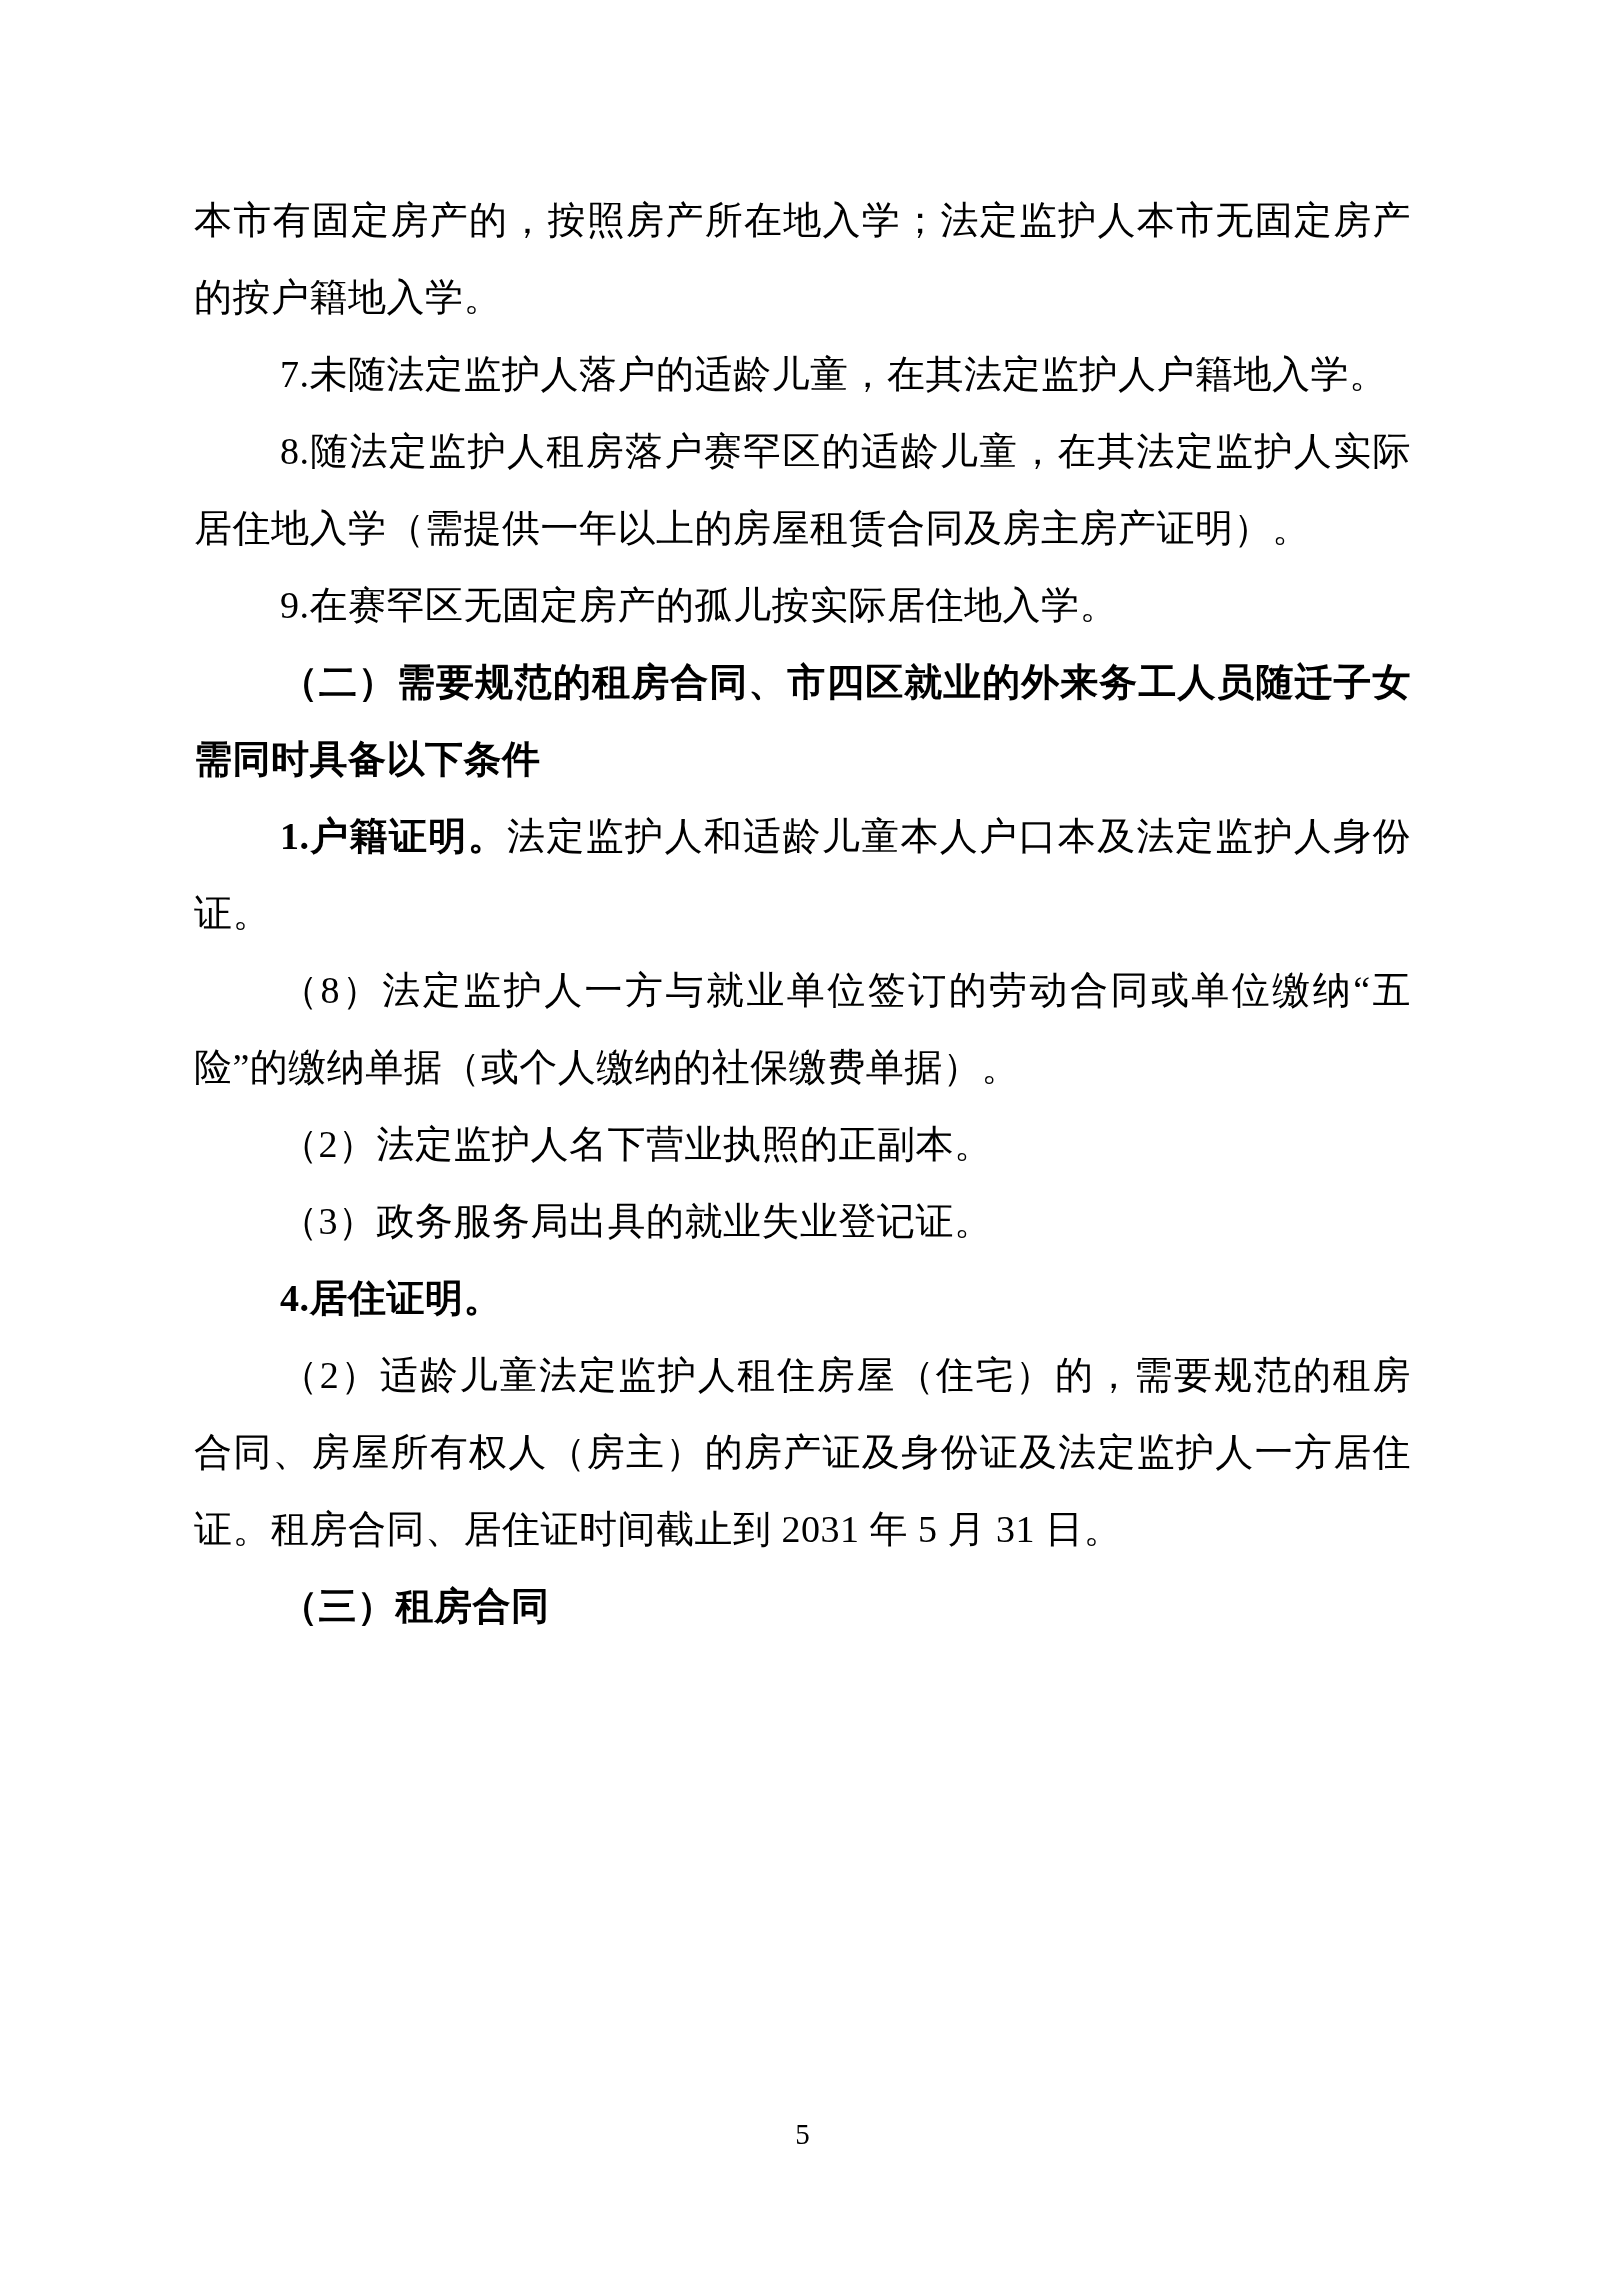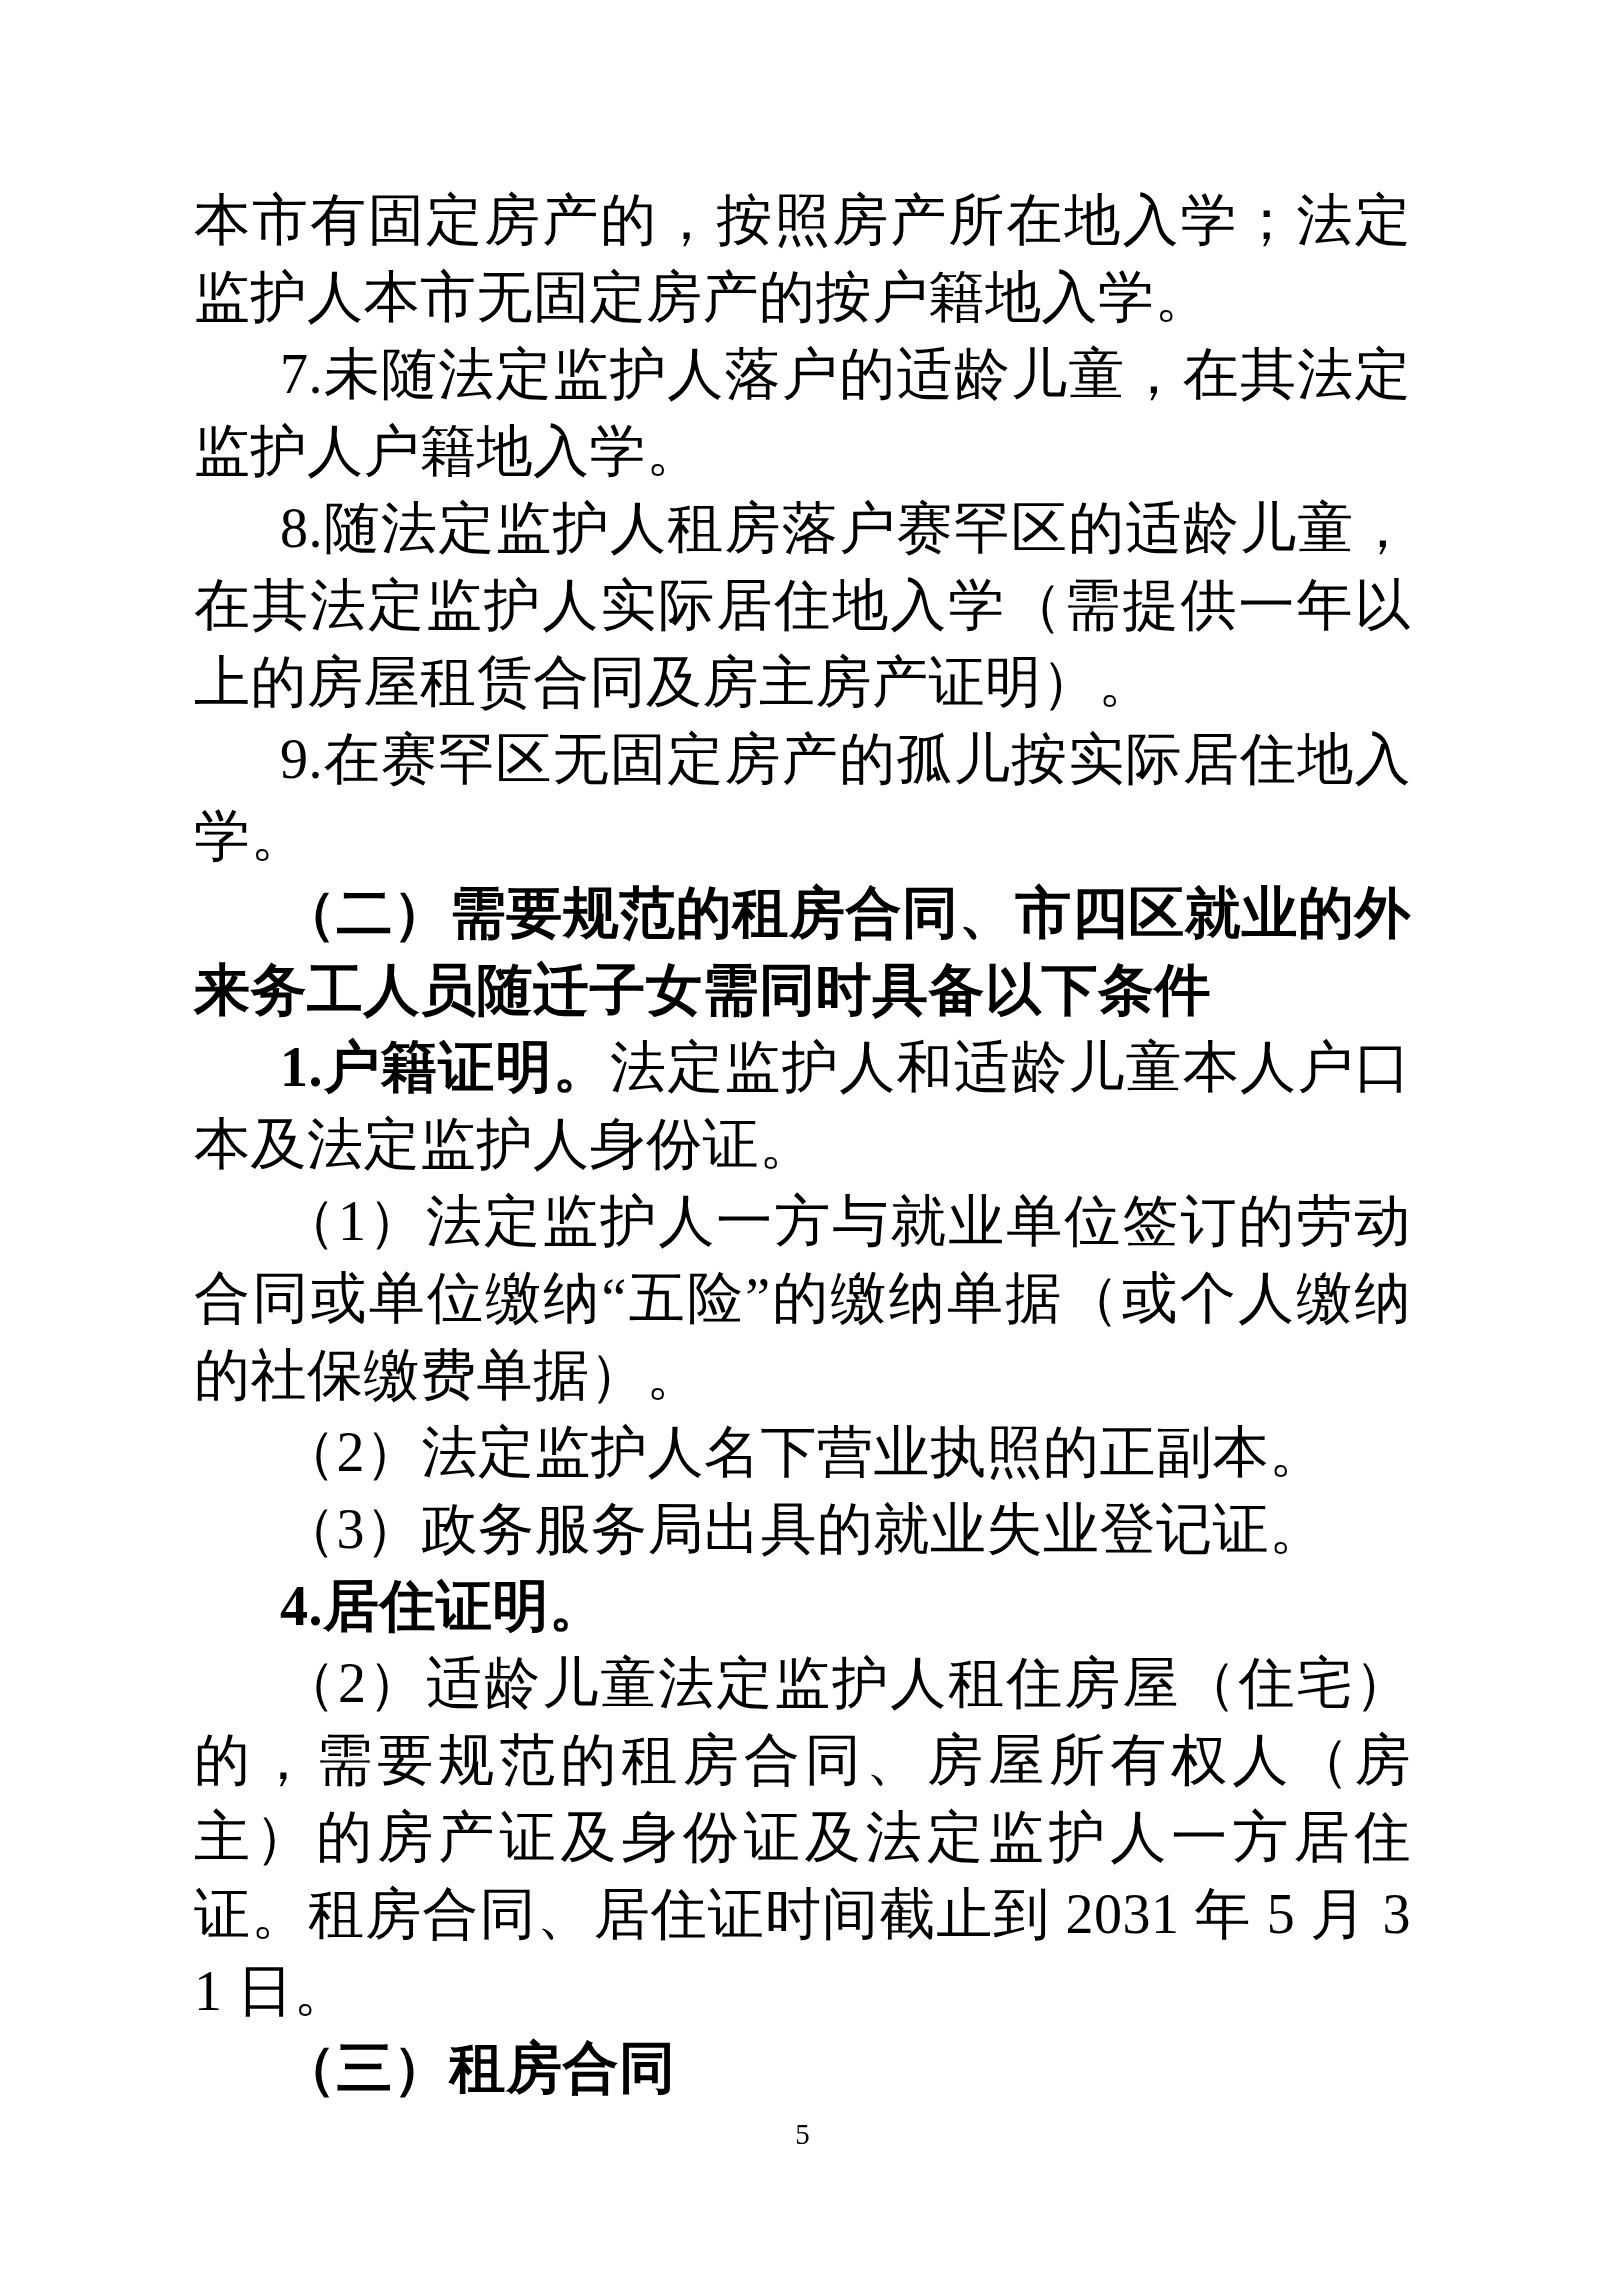--- a/index.html
+++ b/index.html
@@ -18,21 +18,21 @@
   }
   .content {
     position: absolute;
     left: 194px;
     top: 182px;
     width: 1217px;
   }
   .para {
     margin: 0;
     padding: 0;
-    font-size: 56px;
+    font-size: 38px;
     line-height: 77px;
     text-align: justify;
     text-justify: inter-character;
     letter-spacing: 0.5px;
     word-break: break-all;
   }
   .para.indent {
     text-indent: 86px;
   }
   .b {
@@ -52,21 +52,21 @@
 <body>
 
 <div class="page">
   <div class="content">
       <p class="para"><span>本市有固定房产的，按照房产所在地入学；法定监护人本市无固定房产的按户籍地入学。</span></p>
       <p class="para indent"><span>7.未随法定监护人落户的适龄儿童，在其法定监护人户籍地入学。</span></p>
       <p class="para indent"><span>8.随法定监护人租房落户赛罕区的适龄儿童，在其法定监护人实际居住地入学（需提供一年以上的房屋租赁合同及房主房产证明）。</span></p>
       <p class="para indent"><span>9.在赛罕区无固定房产的孤儿按实际居住地入学。</span></p>
       <p class="para indent"><span class="b">（二）需要规范的租房合同、市四区就业的外来务工人员随迁子女需同时具备以下条件</span></p>
       <p class="para indent"><span class="b">1.户籍证明。</span><span>法定监护人和适龄儿童本人户口本及法定监护人身份证。</span></p>
-      <p class="para indent"><span>（1）法定监护人一方与就业单位签订的劳动合同或单位缴纳“五险”的缴纳单据（或个人缴纳的社保缴费单据）。</span></p>
+      <p class="para indent"><span>（8）法定监护人一方与就业单位签订的劳动合同或单位缴纳“五险”的缴纳单据（或个人缴纳的社保缴费单据）。</span></p>
       <p class="para indent"><span>（2）法定监护人名下营业执照的正副本。</span></p>
       <p class="para indent"><span>（3）政务服务局出具的就业失业登记证。</span></p>
       <p class="para indent"><span class="b">4.居住证明。</span></p>
       <p class="para indent"><span>（2）适龄儿童法定监护人租住房屋（住宅）的，需要规范的租房合同、房屋所有权人（房主）的房产证及身份证及法定监护人一方居住证。租房合同、居住证时间截止到 2031 年 5 月 31 日。</span></p>
       <p class="para indent"><span class="b">（三）租房合同</span></p>
     </div>
   <div class="page-number">5</div>
 </div>
 
 

